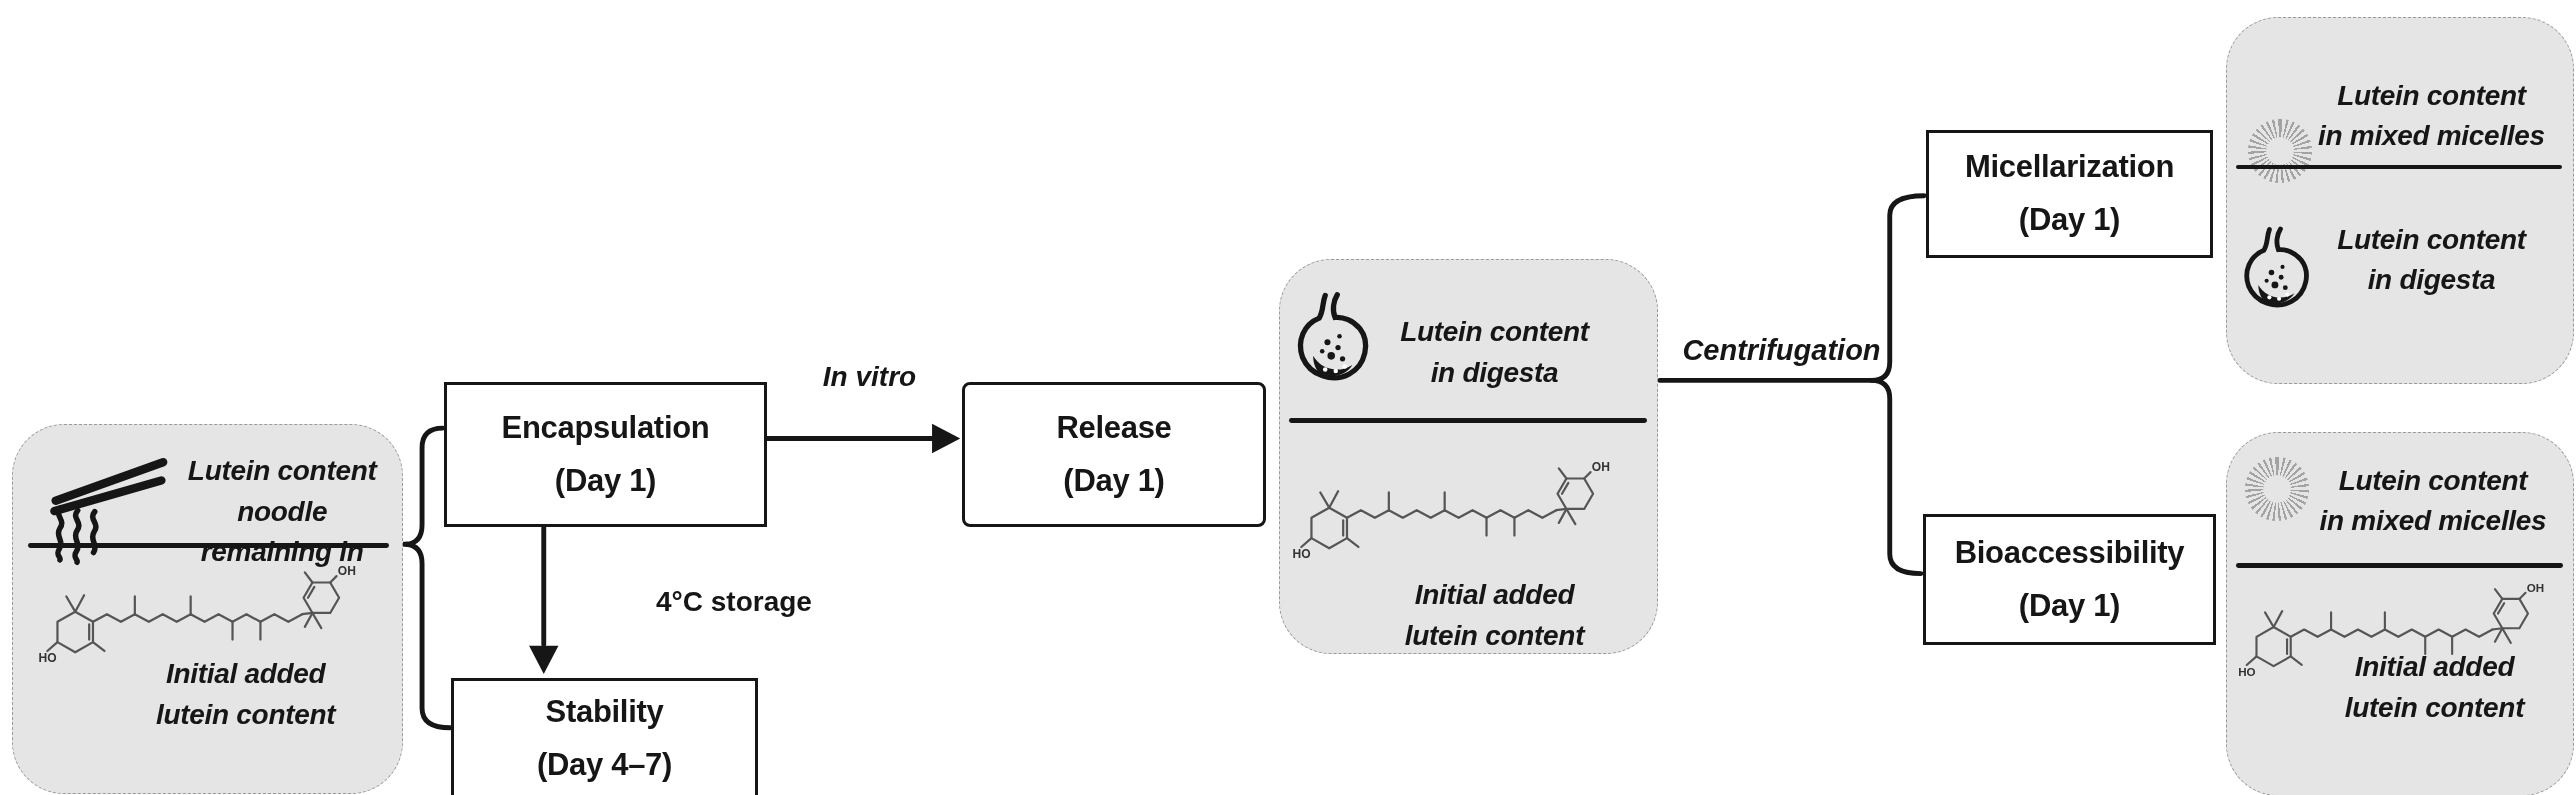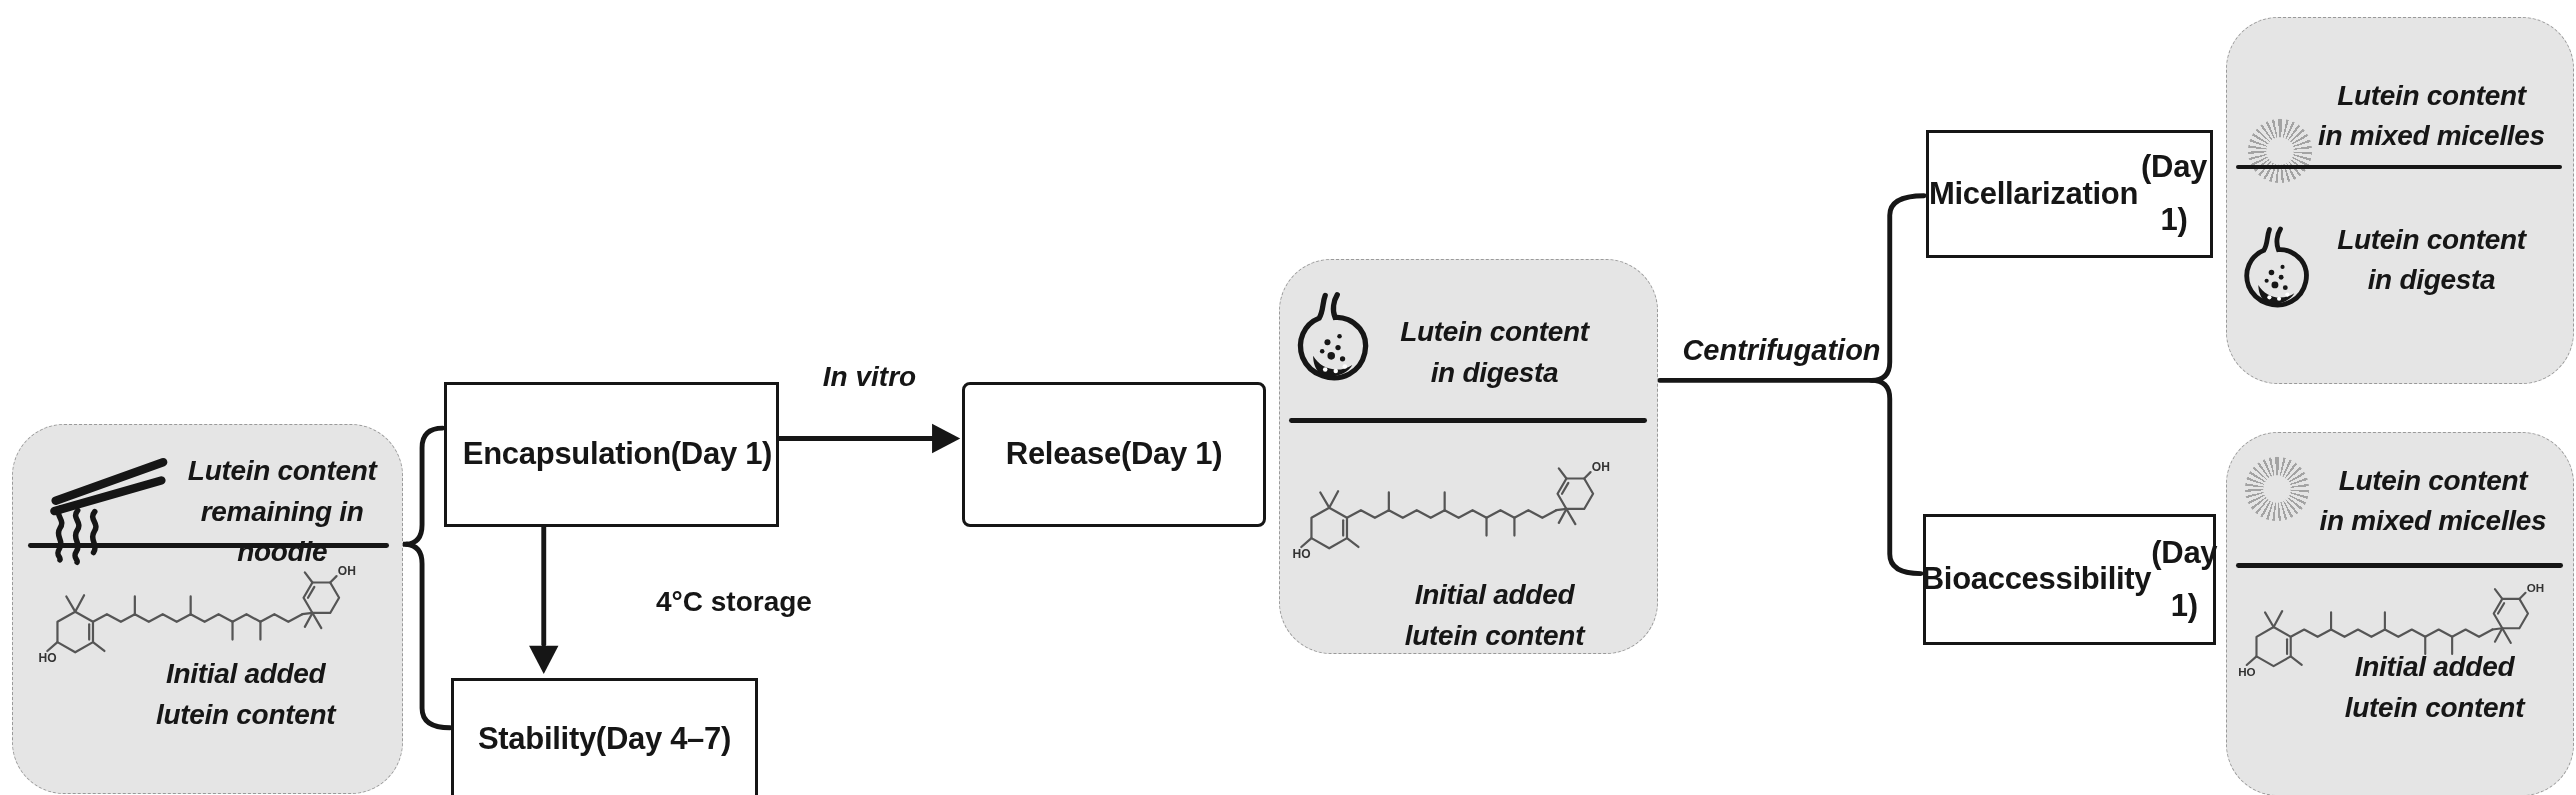--- a/index.html
+++ b/index.html
@@ -1,20 +1,20 @@
 <!DOCTYPE html>
 <html style="font-size:9.8px"><head>
 <meta charset="utf-8">
 <style>
   html,body{margin:0;padding:0;background:#fff;}
   .canvas{position:relative;width:2576px;height:795px;background:#ffffff;overflow:hidden;
           font-family:"Liberation Sans","DejaVu Sans",sans-serif;color:#161616;}
   .abs{position:absolute;}
   .dashed-box{position:absolute;border:1.8px dashed #9a9a9a;border-radius:52px;background:#e5e5e5;}
-  .solid-box{position:absolute;border:3.7px solid #161616;background:#fff;display:flex;flex-direction:row;
+  .solid-box{position:absolute;border:3.7px solid #161616;background:#fff;display:flex;flex-direction:column;
              align-items:center;justify-content:center;text-align:center;
              font-size:31px;font-weight:600;line-height:1.7;letter-spacing:-0.3px;}
   .frac-label{position:absolute;text-align:center;font-style:italic;font-weight:700;
               font-size:28px;line-height:1.45;letter-spacing:-0.3px;}
   .float-label{position:absolute;text-align:center;font-weight:600;font-size:28px;line-height:1.5;}
   .frac-line{position:absolute;height:4.9px;background:#161616;border-radius:2.4px;}
   .connector-svg{position:absolute;left:0;top:0;pointer-events:none;}
   .micelle{position:absolute;border-radius:50%;
      background:repeating-conic-gradient(#a3a3a3 0deg 4.5deg, rgba(255,255,255,0) 4.5deg 11.5deg);
      -webkit-mask:radial-gradient(circle closest-side, transparent 0 38%, #000 41% 90%, transparent 93%);
@@ -48,22 +48,22 @@
       <g stroke="#161616" fill="none" stroke-linecap="round">
         <path d="M216,20 L40,83" stroke-width="14"></path>
         <path d="M213,50 L38,100" stroke-width="14"></path>
         <path d="M48,95 c-11,13 9,19 -1,33 c-9,14 8,20 -1,34 c-7,11 3,13 1,18" stroke-width="9"></path>
         <path d="M76,99 c-11,13 9,19 -1,33 c-9,14 8,20 -1,34 c-7,11 3,13 1,18" stroke-width="9"></path>
         <path d="M104,101 c-11,13 9,19 -1,33 c-9,14 8,20 -1,34" stroke-width="9"></path>
       </g>
     </svg>
     <div class="frac-label" style="left:162px;top:26px;width:214px;">
       <div>Lutein content</div>
+      <div>noodle</div>
       <div>remaining in</div>
-      <div>noodle</div>
     </div>
     <div class="frac-line" style="left:15.3px;top:118px;width:361px;"></div>
     <svg class="abs" style="left:24.5px;top:141px;" width="318" height="111" viewBox="0 0 500 175">
       <g stroke="#555555" stroke-width="3.5" fill="none" stroke-linecap="round" stroke-linejoin="round">
         <path d="M30,88 L58,72 L86,88 L86,120 L58,136 L30,120 Z"></path>
         <path d="M80,92 L80,116"></path>
           <path d="M30,120 L14,134"></path>
         <path d="M58,72 L44,48 M58,72 L72,46 M86,120 L104,134"></path>
         <path d="M86,88 L108,76 L130,88 L152,76 L174,88 L196,76 L218,88 L240,76 L262,88 L284,76 L306,88 L328,76 L350,88 L372,76 L394,88 L416,76"></path>
         <path d="M152,76 L152,48 M240,76 L240,48 M306,88 L306,116 M350,88 L350,116"></path>
@@ -75,21 +75,21 @@
       </g>
       <text x="0" y="152" font-size="19" font-weight="bold" fill="#333">HO</text>
       <text x="472" y="14" font-size="19" font-weight="bold" fill="#333">OH</text>
     </svg>
     <div class="frac-label" style="left:92px;top:229px;width:281px;">
       <div>Initial added</div>
       <div>lutein content</div>
     </div>
   </div>
 
-  <div class="solid-box" style="left:444px;top:382px;width:317px;height:139px;padding-left:12px;">
+  <div class="solid-box" style="left:444px;top:382px;width:317px;height:139px;">
     <div>Encapsulation</div>
     <div>(Day 1)</div>
   </div>
 
   <div class="float-label" style="left:636px;top:581px;width:196px;">4°C storage</div>
 
   <div class="solid-box" style="left:451px;top:678px;width:301px;height:116px;">
     <div>Stability</div>
     <div>(Day 4–7)</div>
   </div>

